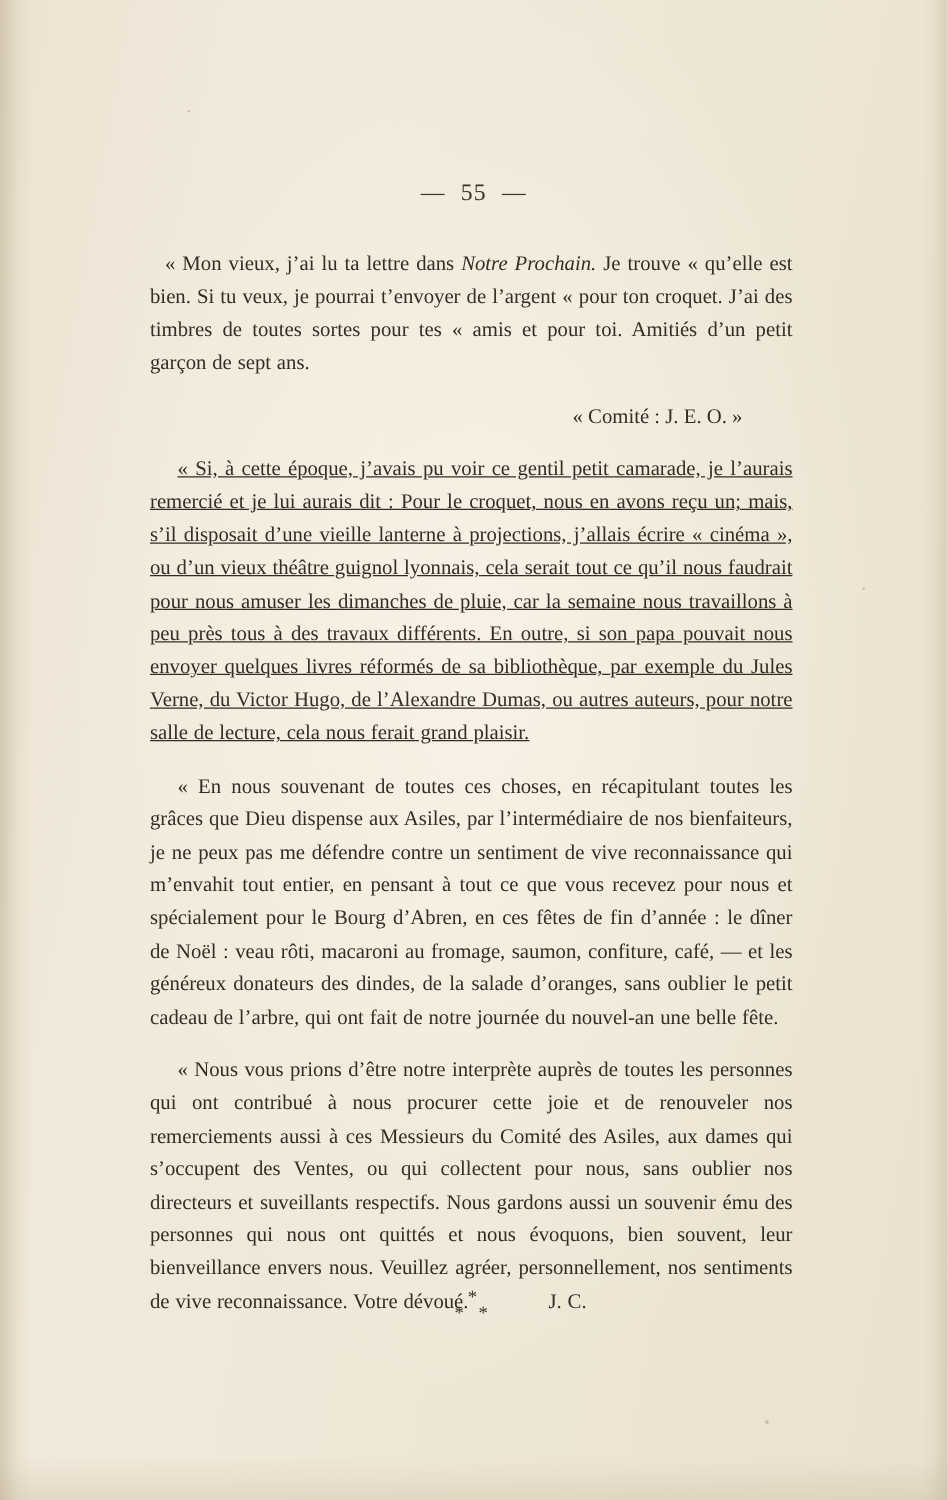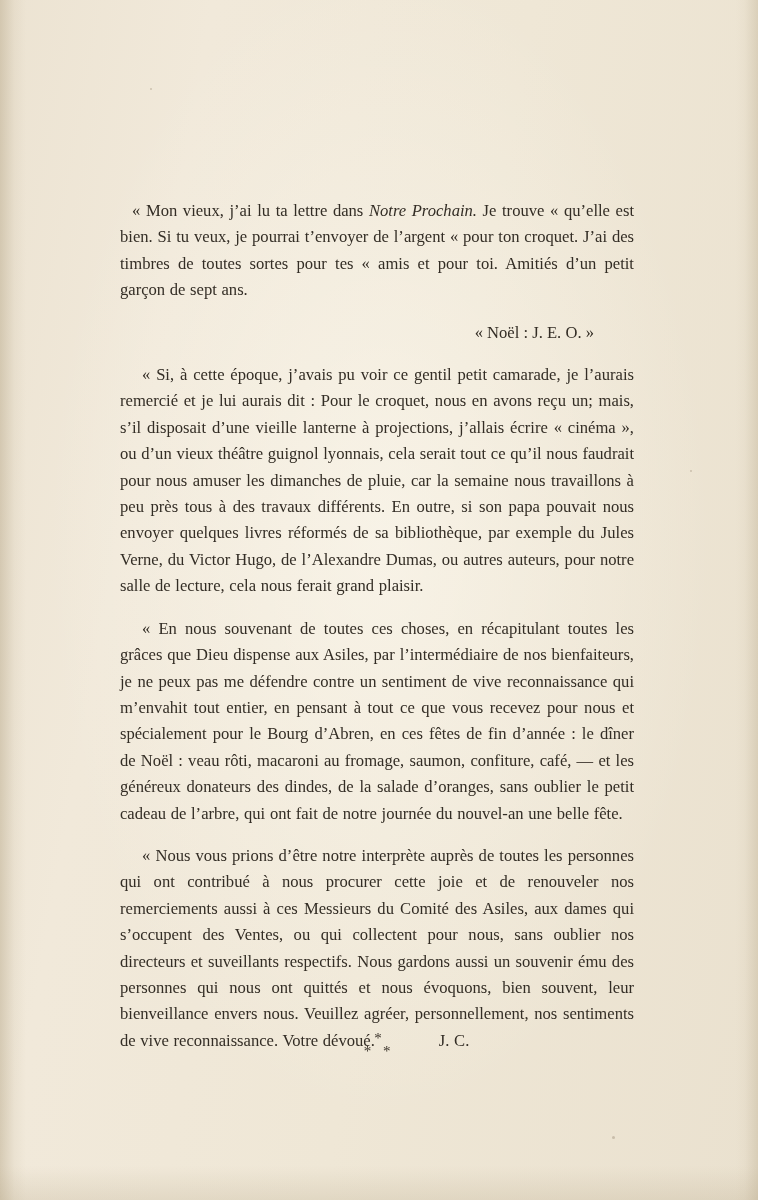--- a/index.html
+++ b/index.html
@@ -86,20 +86,21 @@
   }
   p.first-quote {
     text-indent: 12px;
   }
   p.indent {
     text-indent: 22px;
     margin-top: 0px;
   }
   p.spaced {
     margin-top: 16px;
+    text-decoration: underline;
   }
   .signature-line {
     font-size: 16.6px;
     line-height: 26.4px;
     text-align: right;
     padding-right: 56px;
     margin-top: 16px;
     color: #332d25;
   }
   .italic {
@@ -135,26 +136,29 @@
 <div class="page">
 
   <div class="edge-left"></div>
   <div class="edge-right"></div>
   <div class="edge-bottom"></div>
 
   <div class="speck" style="left:612px; top:1136px; width:3px; height:3px;"></div>
   <div class="speck" style="left:150px; top:88px; width:2px; height:2px;"></div>
   <div class="speck" style="left:690px; top:470px; width:2px; height:2px;"></div>
 
+  <div class="folio">
+    <span class="dash">—</span><span>55</span><span class="dash">—</span>
+  </div>
 
   <div class="text-block">
 
     <p class="first-quote"><span>« Mon vieux, j’ai lu ta lettre dans </span><span class="italic">Notre Prochain.</span><span> Je trouve « qu’elle est bien. Si tu veux, je pourrai t’envoyer de l’argent « pour ton croquet. J’ai des timbres de toutes sortes pour tes « amis et pour toi. Amitiés d’un petit garçon de sept ans.</span></p>
 
-    <div class="signature-line">« Noël : J. E. O. »</div>
+    <div class="signature-line">« Comité : J. E. O. »</div>
 
     <p class="indent spaced">« Si, à cette époque, j’avais pu voir ce gentil petit camarade, je l’aurais remercié et je lui aurais dit : Pour le croquet, nous en avons reçu un; mais, s’il disposait d’une vieille lanterne à projections, j’allais écrire « cinéma », ou d’un vieux théâtre guignol lyonnais, cela serait tout ce qu’il nous faudrait pour nous amuser les dimanches de pluie, car la semaine nous travaillons à peu près tous à des travaux différents. En outre, si son papa pouvait nous envoyer quelques livres réformés de sa bibliothèque, par exemple du Jules Verne, du Victor Hugo, de l’Alexandre Dumas, ou autres auteurs, pour notre salle de lecture, cela nous ferait grand plaisir.</p>
 
     <p class="indent">« En nous souvenant de toutes ces choses, en récapitulant toutes les grâces que Dieu dispense aux Asiles, par l’intermédiaire de nos bienfaiteurs, je ne peux pas me défendre contre un sentiment de vive reconnaissance qui m’envahit tout entier, en pensant à tout ce que vous recevez pour nous et spécialement pour le Bourg d’Abren, en ces fêtes de fin d’année : le dîner de Noël : veau rôti, macaroni au fromage, saumon, confiture, café, — et les généreux donateurs des dindes, de la salade d’oranges, sans oublier le petit cadeau de l’arbre, qui ont fait de notre journée du nouvel-an une belle fête.</p>
 
     <p class="indent"><span>« Nous vous prions d’être notre interprète auprès de toutes les personnes qui ont contribué à nous procurer cette joie et de renouveler nos remerciements aussi à ces Messieurs du Comité des Asiles, aux dames qui s’occupent des Ventes, ou qui collectent pour nous, sans oublier nos directeurs et suveillants respectifs. Nous gardons aussi un souvenir ému des personnes qui nous ont quittés et nous évoquons, bien souvent, leur bienveillance envers nous. Veuillez agréer, personnellement, nos sentiments de vive reconnaissance. Votre dévoué.</span><span class="tail-spacer"></span><span>J. C.</span></p>
 
   </div>
 
   <div class="asterism">

